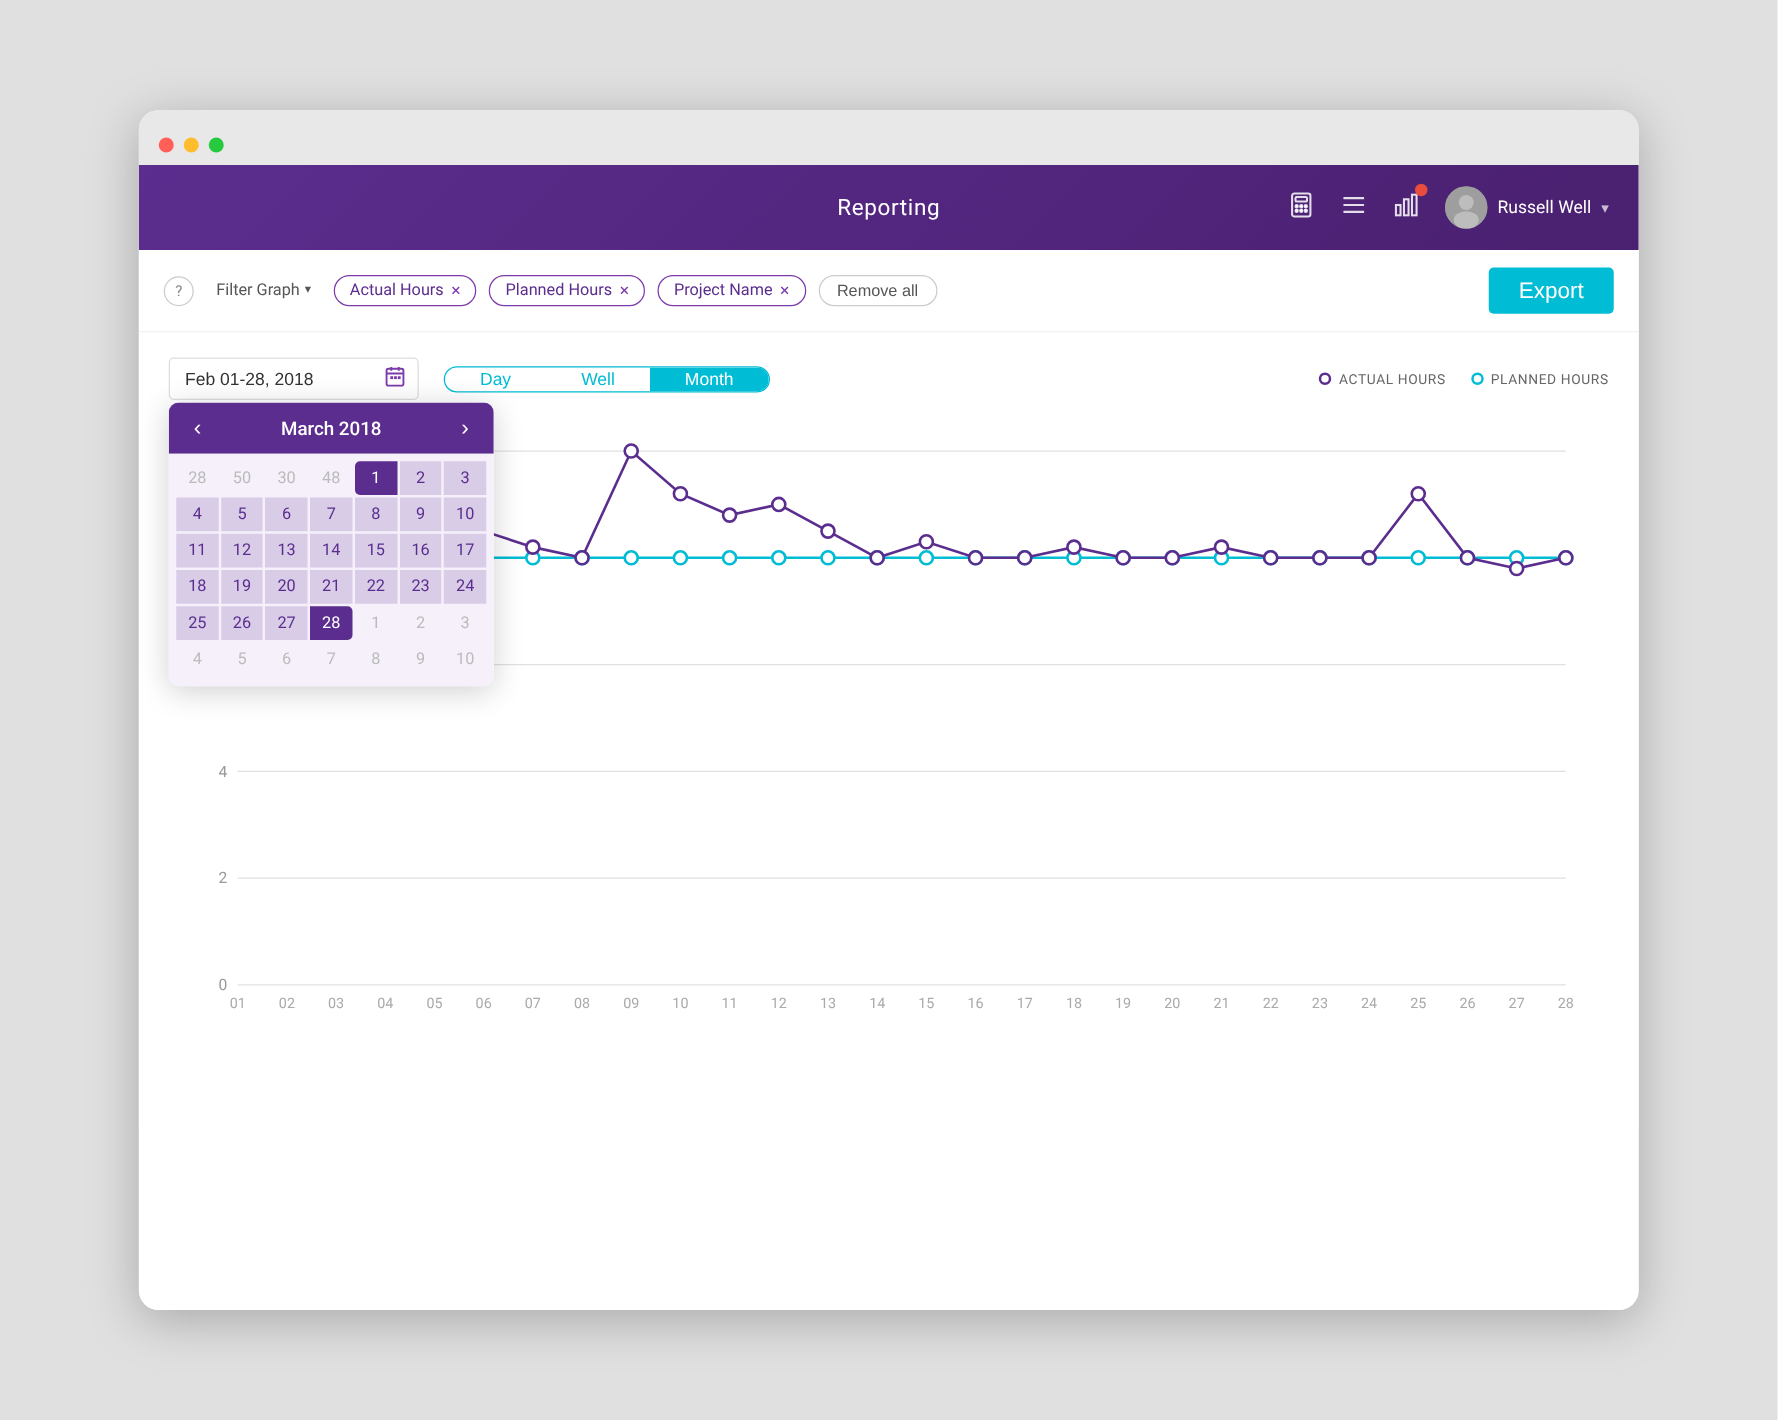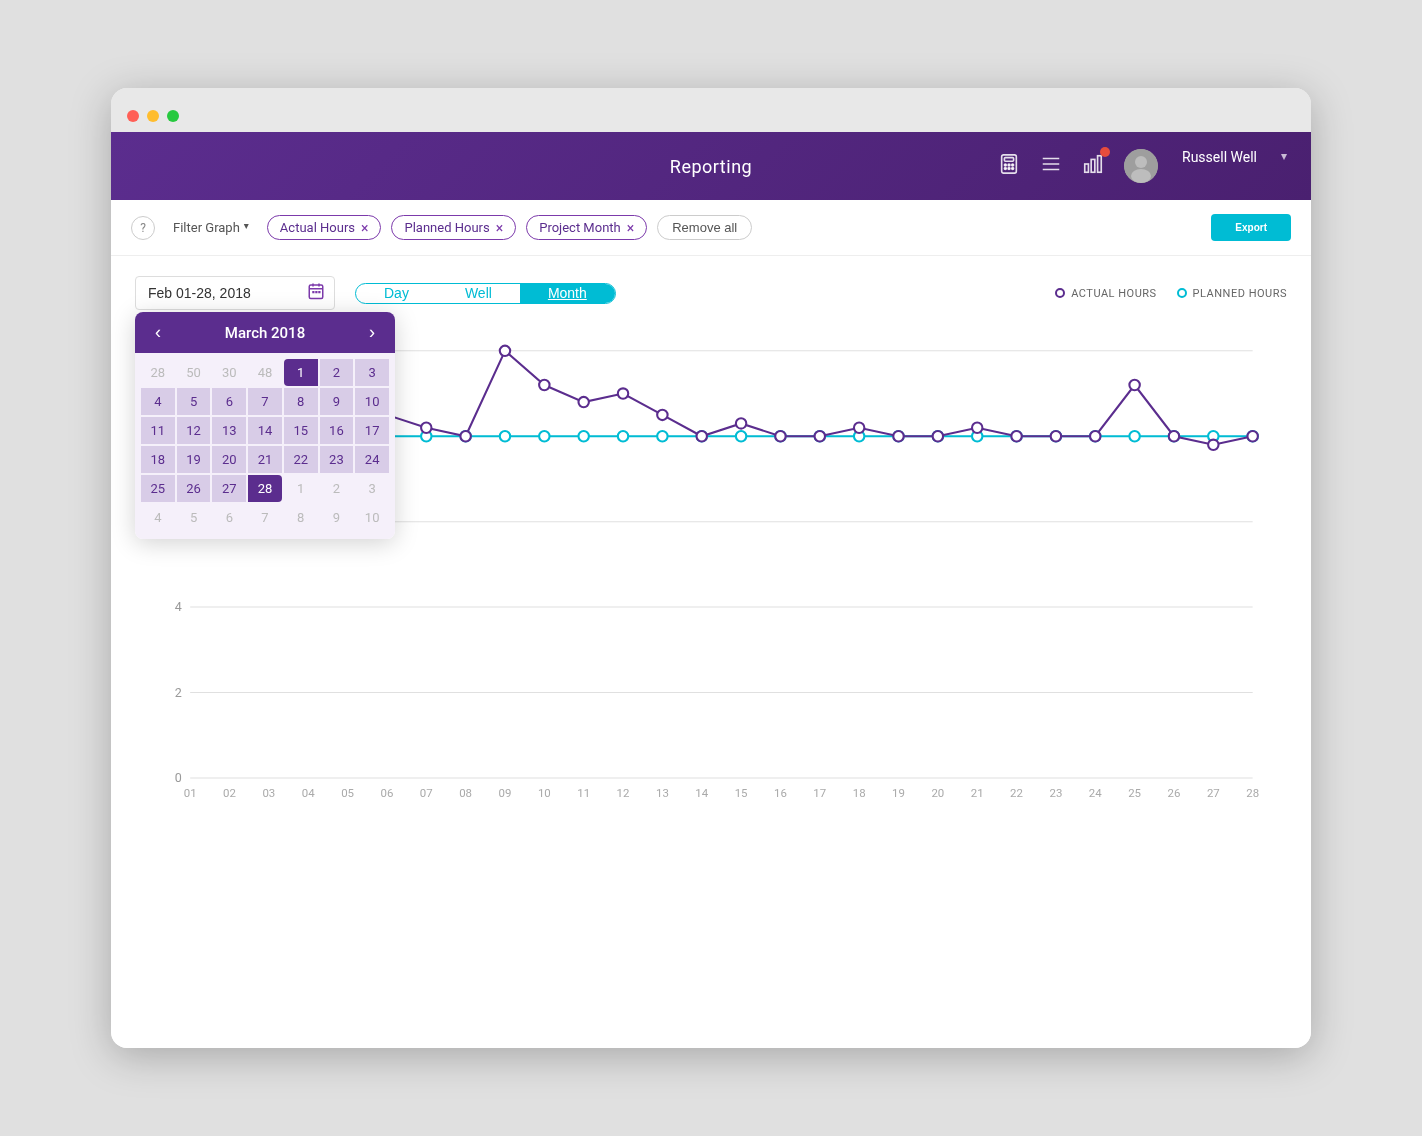--- a/index.html
+++ b/index.html
@@ -73,22 +73,22 @@
       position: absolute;
       top: -6px;
       right: -6px;
       width: 10px;
       height: 10px;
       background: #e74c3c;
       border-radius: 50%;
     }
     .user-info {
       display: flex;
-      align-items: flex-start;
-      gap: 24px;
+      align-items: center;
+      gap: 8px;
       color: #fff;
       cursor: pointer;
     }
     .avatar {
       width: 34px;
       height: 34px;
       border-radius: 50%;
       background: #9e9e9e;
       display: flex;
       align-items: center;
@@ -147,23 +147,22 @@
       cursor: pointer;
       background: transparent;
     }
     .export-btn {
       margin-left: auto;
       background: #00bcd4;
       color: #fff;
       border: none;
       border-radius: 4px;
       padding: 8px 24px;
-      font-size: 10px;
-      cursor: pointer;
-      font-weight: bold;
+      font-size: 18px;
+      cursor: pointer;
     }
     
     .main-content {
       padding: 20px 24px;
       position: relative;
       background: #fff;
     }
     .date-input-wrapper {
       position: relative;
     }
@@ -277,21 +276,20 @@
       font-size: 14px;
       cursor: pointer;
       border: none;
       background: transparent;
       color: #00bcd4;
       transition: all 0.2s;
     }
     .tab-btn.active {
       background: #00bcd4;
       color: #fff;
-      text-decoration: underline;
     }
     
     .legend {
       display: flex;
       align-items: center;
       gap: 20px;
       margin-left: auto;
     }
     .legend-item {
       display: flex;
@@ -390,21 +388,21 @@
       </div>
       <div class="filter-chip">
         <span>Actual Hours</span>
         <span class="close-x">×</span>
       </div>
       <div class="filter-chip">
         <span>Planned Hours</span>
         <span class="close-x">×</span>
       </div>
       <div class="filter-chip">
-        <span>Project Month</span>
+        <span>Project Name</span>
         <span class="close-x">×</span>
       </div>
       <button class="remove-all-btn">Remove all</button>
       <button class="export-btn">Export</button>
     </div>
 
     <div class="main-content">
       <div class="controls-row">
 
         <div class="date-input-wrapper">

